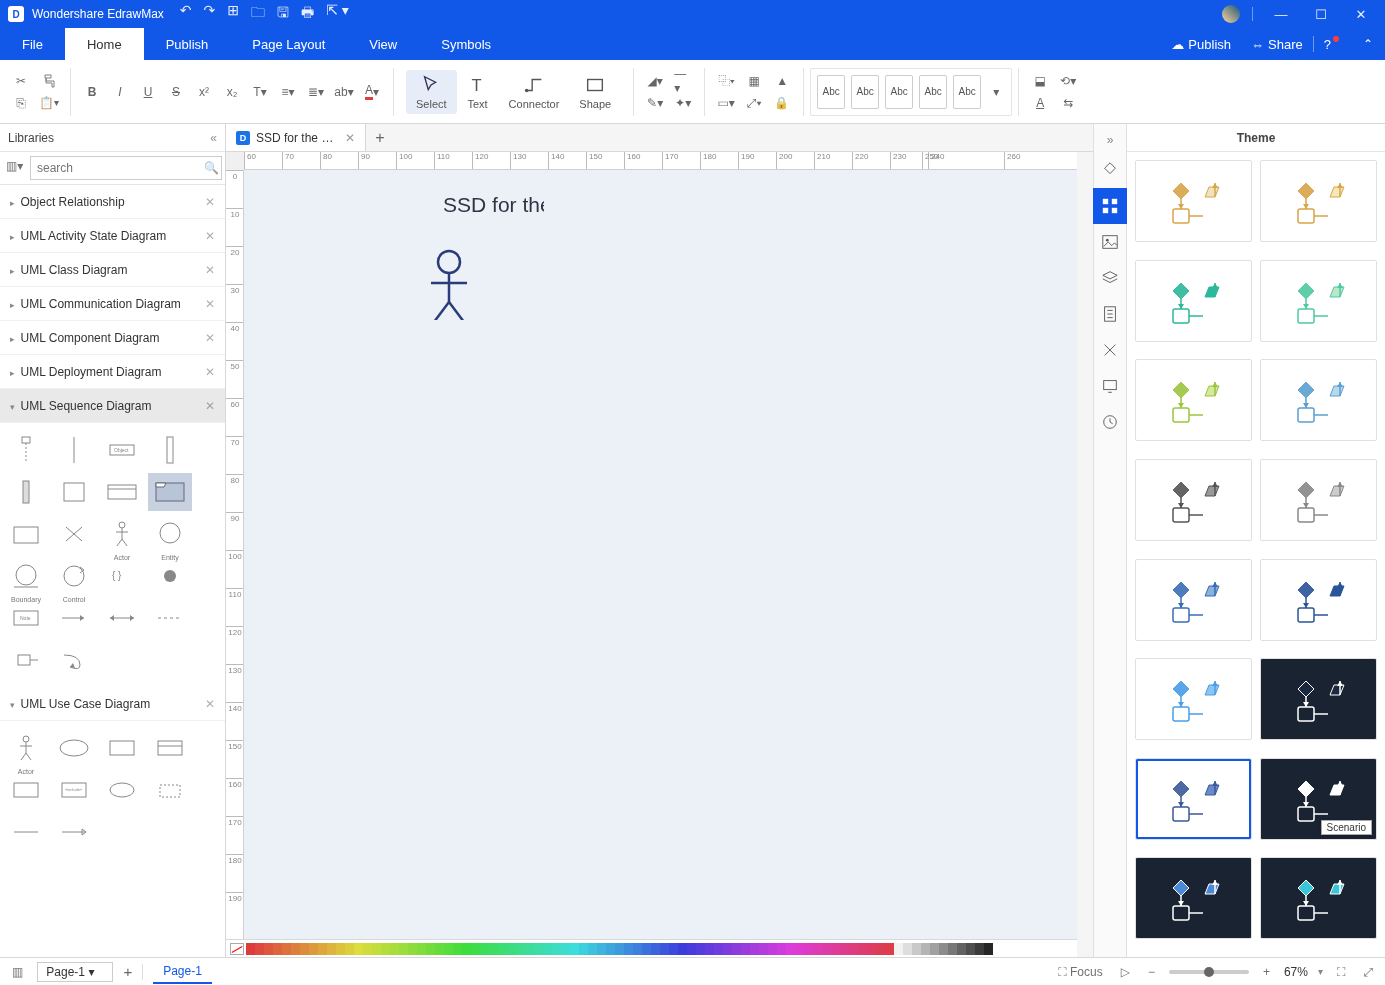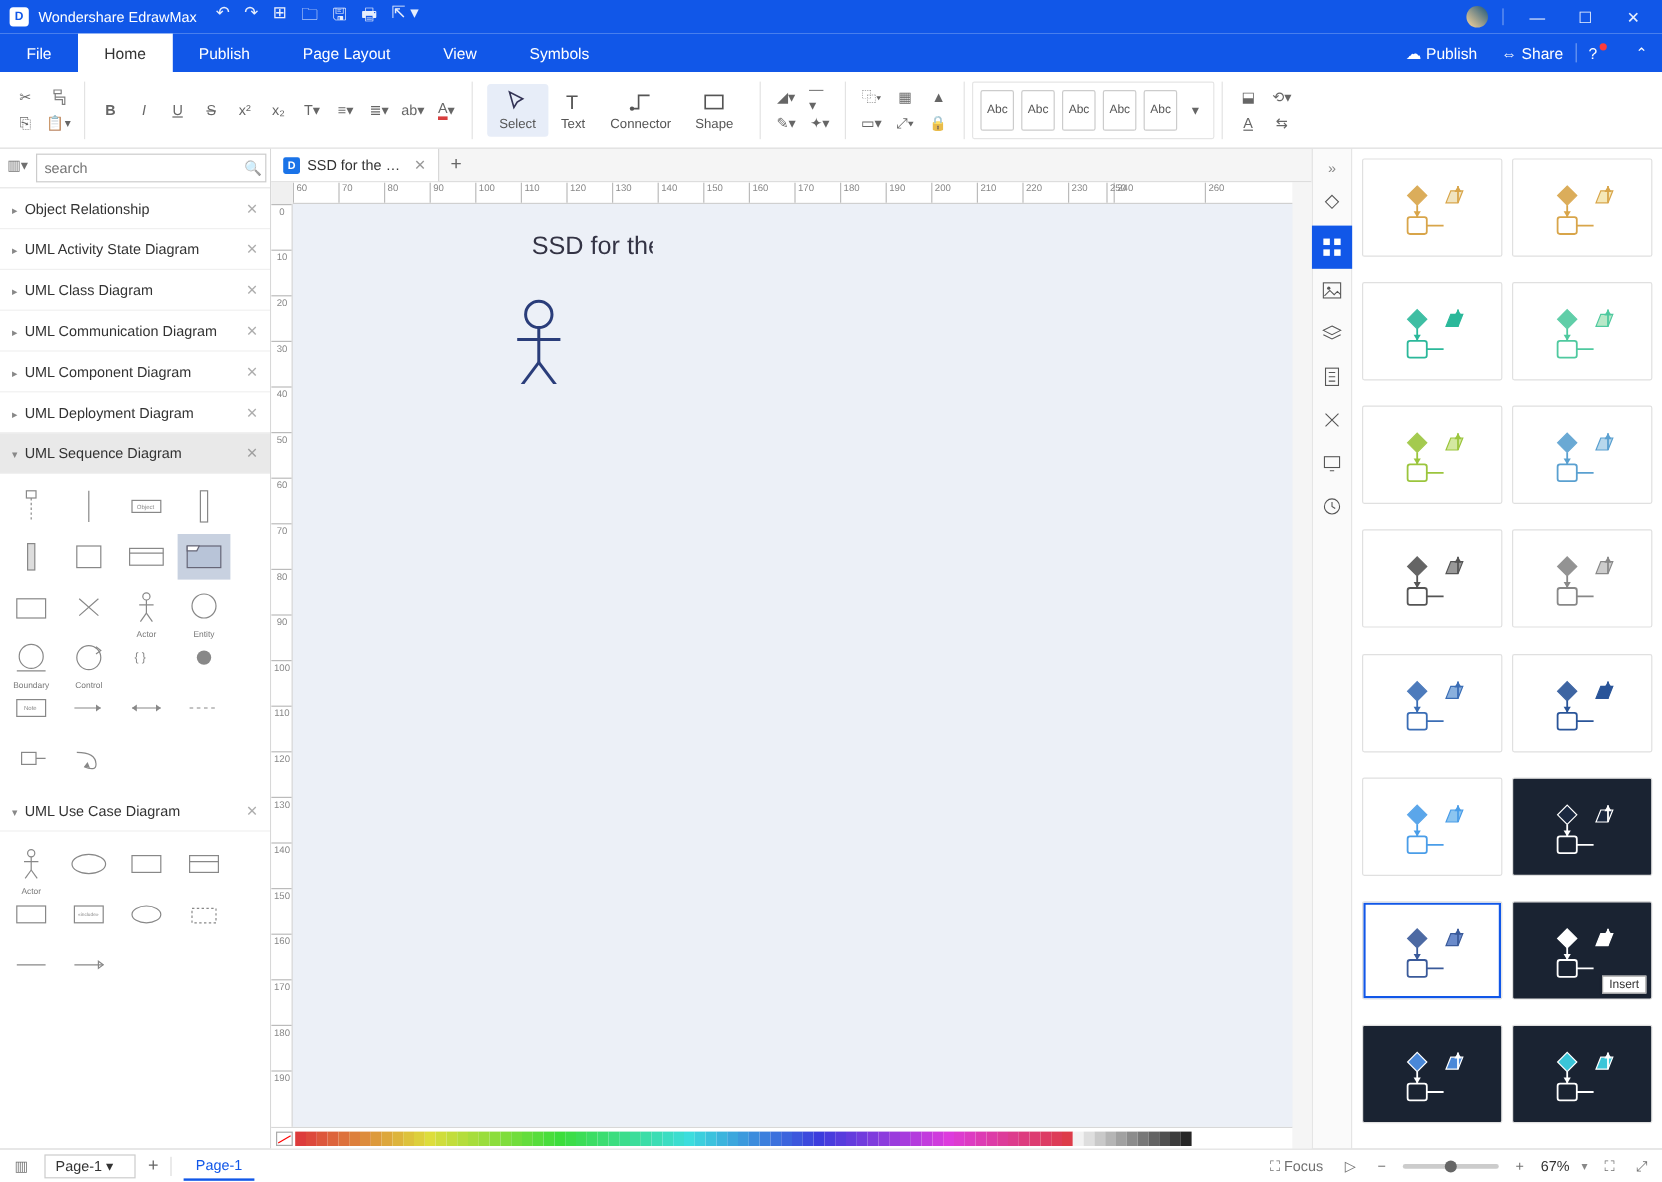--- a/index.html
+++ b/index.html
@@ -258,20 +258,24 @@
           <u>A</u>
         </span>
       <span class="ic">⇆</span>
     </div>
   </div>
 </div>
 
 <div class="main">
 
   <div class="leftpanel">
+    <div class="lphdr">
+      <span>Libraries</span>
+      <span class="collapse">«</span>
+    </div>
     <div class="searchrow">
       <span class="shapesicon">▥▾</span>
       <input placeholder="search" style="">
       <span class="srch">🔍</span>
 
     </div>
     <div class="libs" id="libs">
         <div class="cat">
           <span><span class="tri">▸</span>Object Relationship</span>
           <span class="xx">✕</span>
@@ -755,20 +759,21 @@
       </div>
     <div class="rt">
         <svg viewBox="0 0 20 20">
           <circle cx="10" cy="10" r="7" fill="none" stroke="#555"></circle>
           <path d="M10 6v4l3 2" stroke="#555" fill="none"></path>
         </svg>
       </div>
   </div>
 
   <div class="themepanel">
+    <div class="thdr">Theme</div>
     <div class="tgrid" id="tgrid">
         <div class="tcard">
           <svg viewBox="0 0 70 56">
     <path d="M22 10 l8 8 l-8 8 l-8-8 z" fill="#d8a54a" stroke="#d8a54a" opacity="0.9"></path>
     <path d="M50 14 l10 0 l-4 10 l-10 0 z" fill="#f0e4c0" stroke="#d8a54a"></path>
     <rect x="14" y="36" width="16" height="14" rx="2" fill="none" stroke="#d8a54a" stroke-width="1.5"></rect>
     <line x1="22" y1="26" x2="22" y2="36" stroke="#d8a54a" stroke-width="1.5"></line>
     <path d="M22 36 l-3-5 h6 z" fill="#d8a54a"></path>
     <line x1="30" y1="43" x2="44" y2="43" stroke="#d8a54a" stroke-width="1.5"></line>
     <line x1="56" y1="24" x2="56" y2="10" stroke="#d8a54a" stroke-width="1.5"></line>
@@ -923,21 +928,21 @@
           <svg viewBox="0 0 70 56">
     <path d="M22 10 l8 8 l-8 8 l-8-8 z" fill="#fff" stroke="#fff" opacity="1"></path>
     <path d="M50 14 l10 0 l-4 10 l-10 0 z" fill="#fff" stroke="#fff"></path>
     <rect x="14" y="36" width="16" height="14" rx="2" fill="none" stroke="#fff" stroke-width="1.5"></rect>
     <line x1="22" y1="26" x2="22" y2="36" stroke="#fff" stroke-width="1.5"></line>
     <path d="M22 36 l-3-5 h6 z" fill="#fff"></path>
     <line x1="30" y1="43" x2="44" y2="43" stroke="#fff" stroke-width="1.5"></line>
     <line x1="56" y1="24" x2="56" y2="10" stroke="#fff" stroke-width="1.5"></line>
     <path d="M56 10 l-3 5 h6 z" fill="#fff"></path>
   </svg>
-          <div class="tooltip">Insert</div>
+          <div class="tooltip">Scenario</div>
         </div>
         <div class="tcard dark">
           <svg viewBox="0 0 70 56">
     <path d="M22 10 l8 8 l-8 8 l-8-8 z" fill="#4a88d8" stroke="#fff" opacity="1"></path>
     <path d="M50 14 l10 0 l-4 10 l-10 0 z" fill="#4a88d8" stroke="#fff"></path>
     <rect x="14" y="36" width="16" height="14" rx="2" fill="none" stroke="#fff" stroke-width="1.5"></rect>
     <line x1="22" y1="26" x2="22" y2="36" stroke="#fff" stroke-width="1.5"></line>
     <path d="M22 36 l-3-5 h6 z" fill="#fff"></path>
     <line x1="30" y1="43" x2="44" y2="43" stroke="#fff" stroke-width="1.5"></line>
     <line x1="56" y1="24" x2="56" y2="10" stroke="#fff" stroke-width="1.5"></line>

